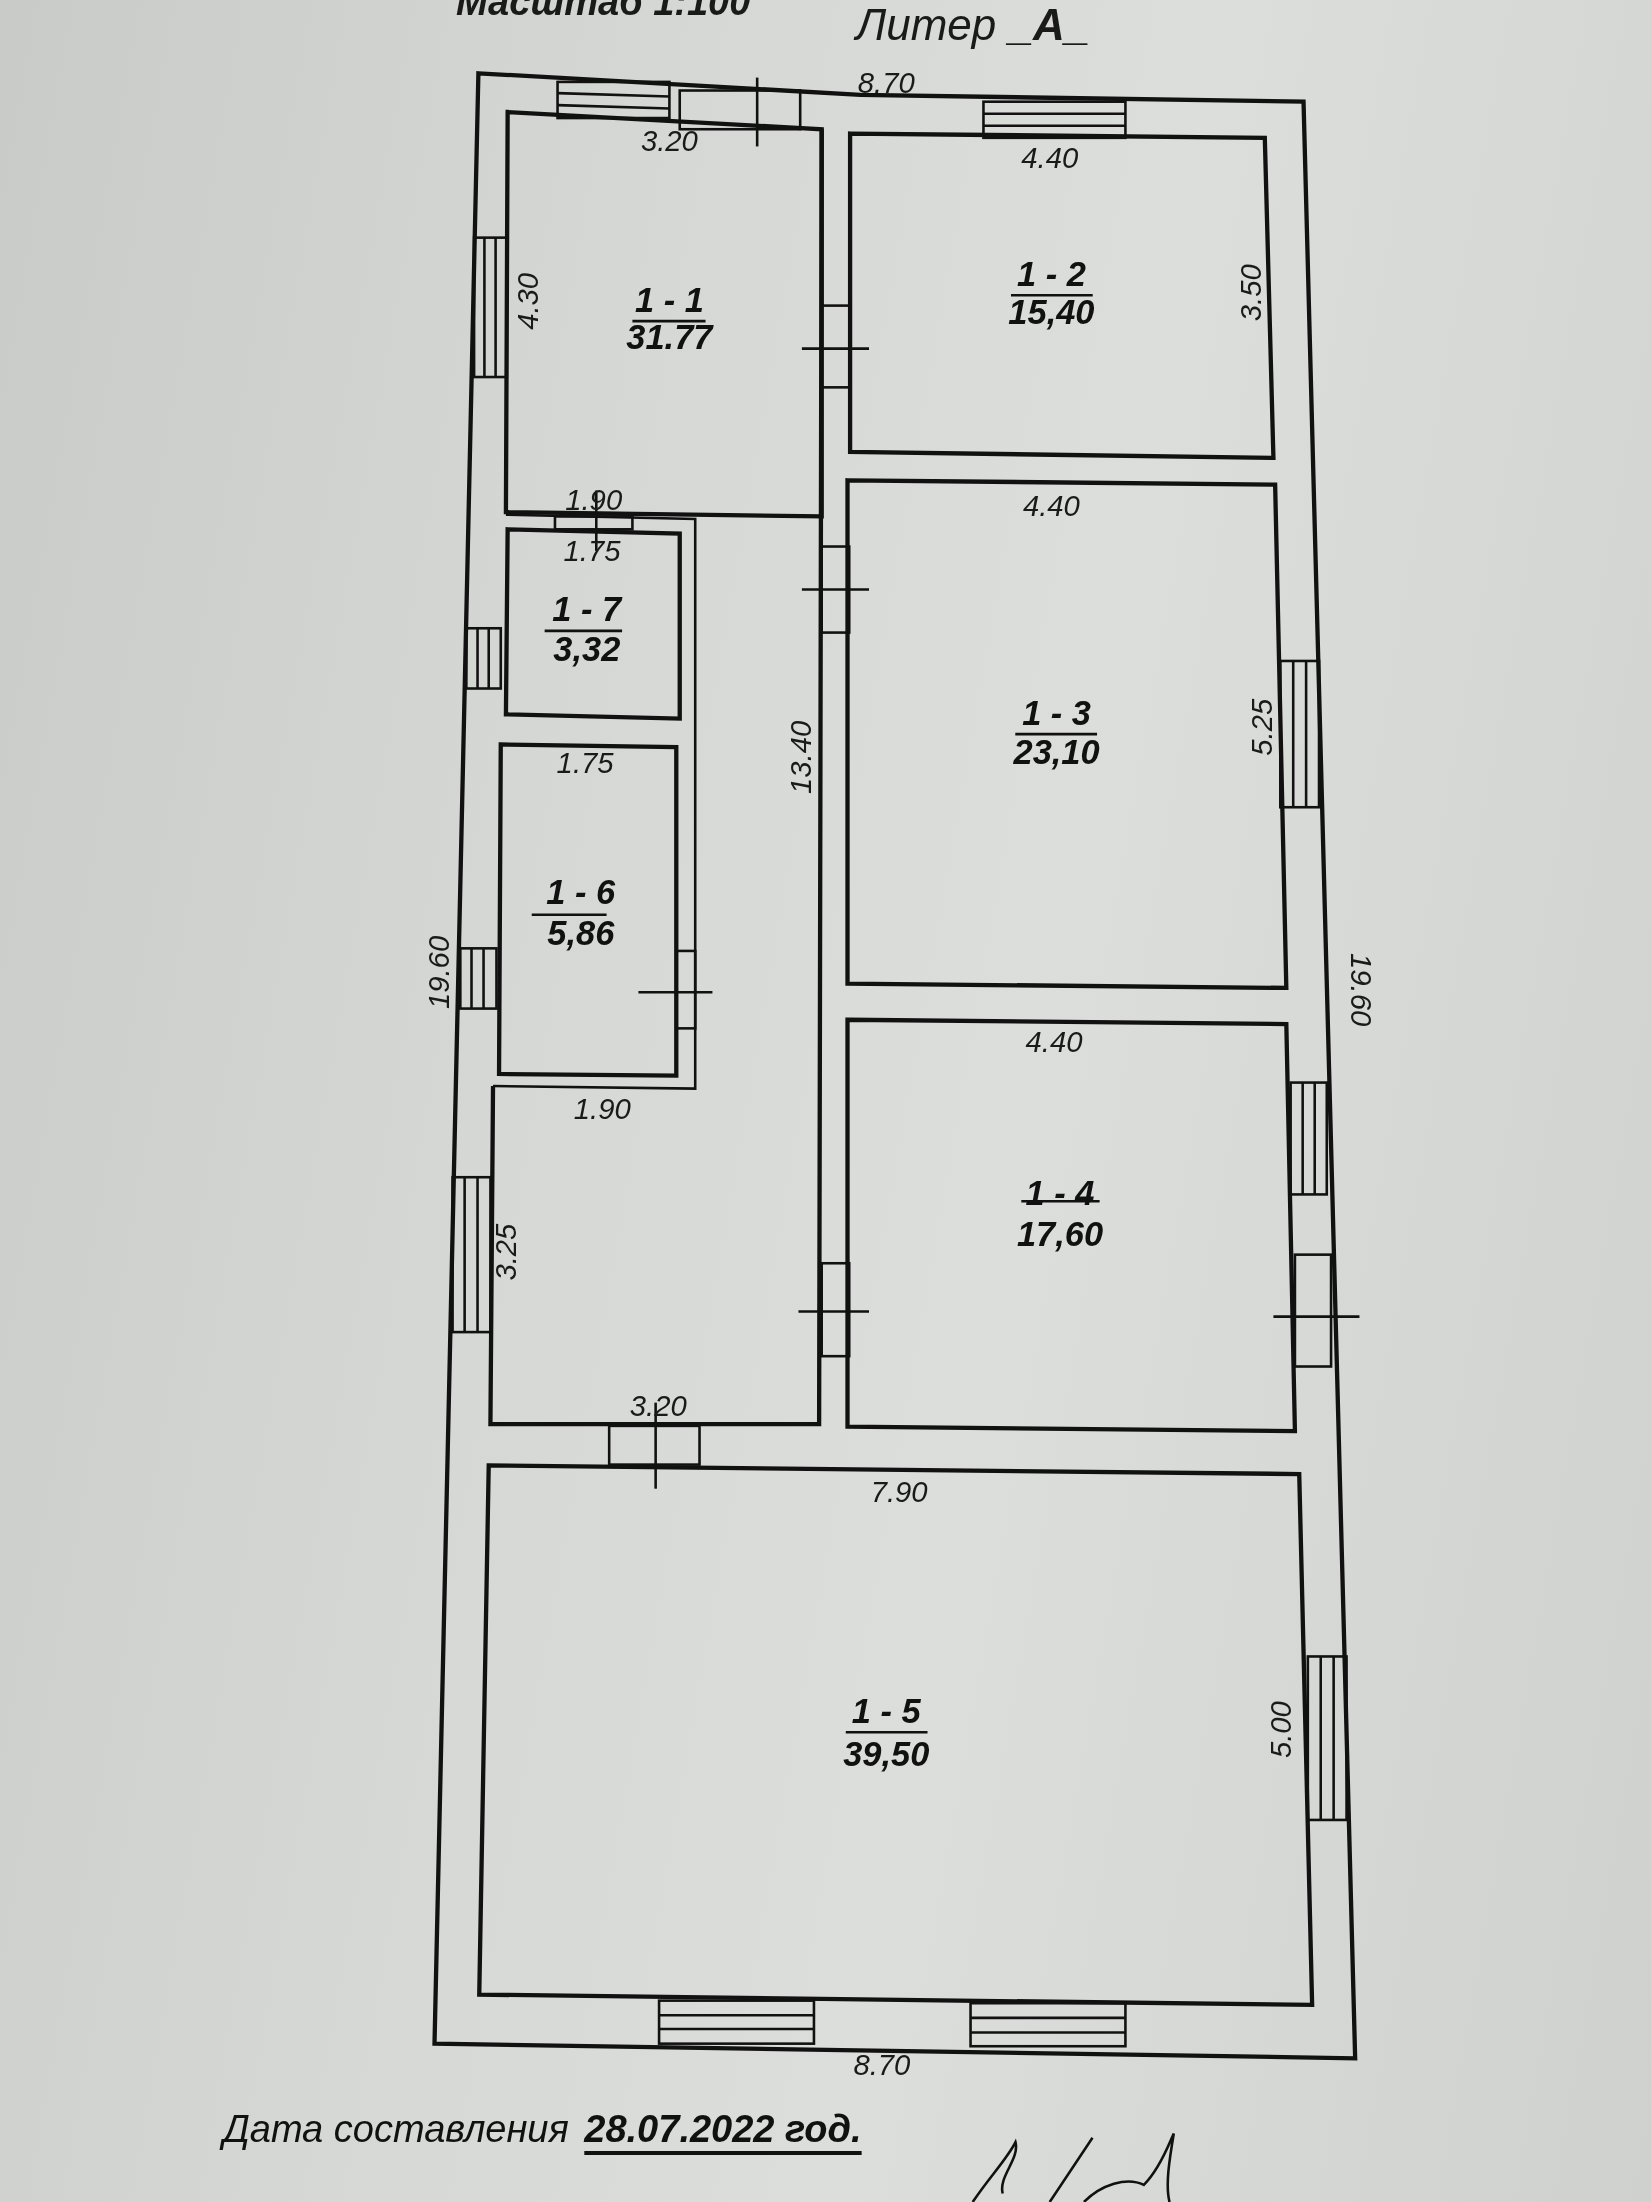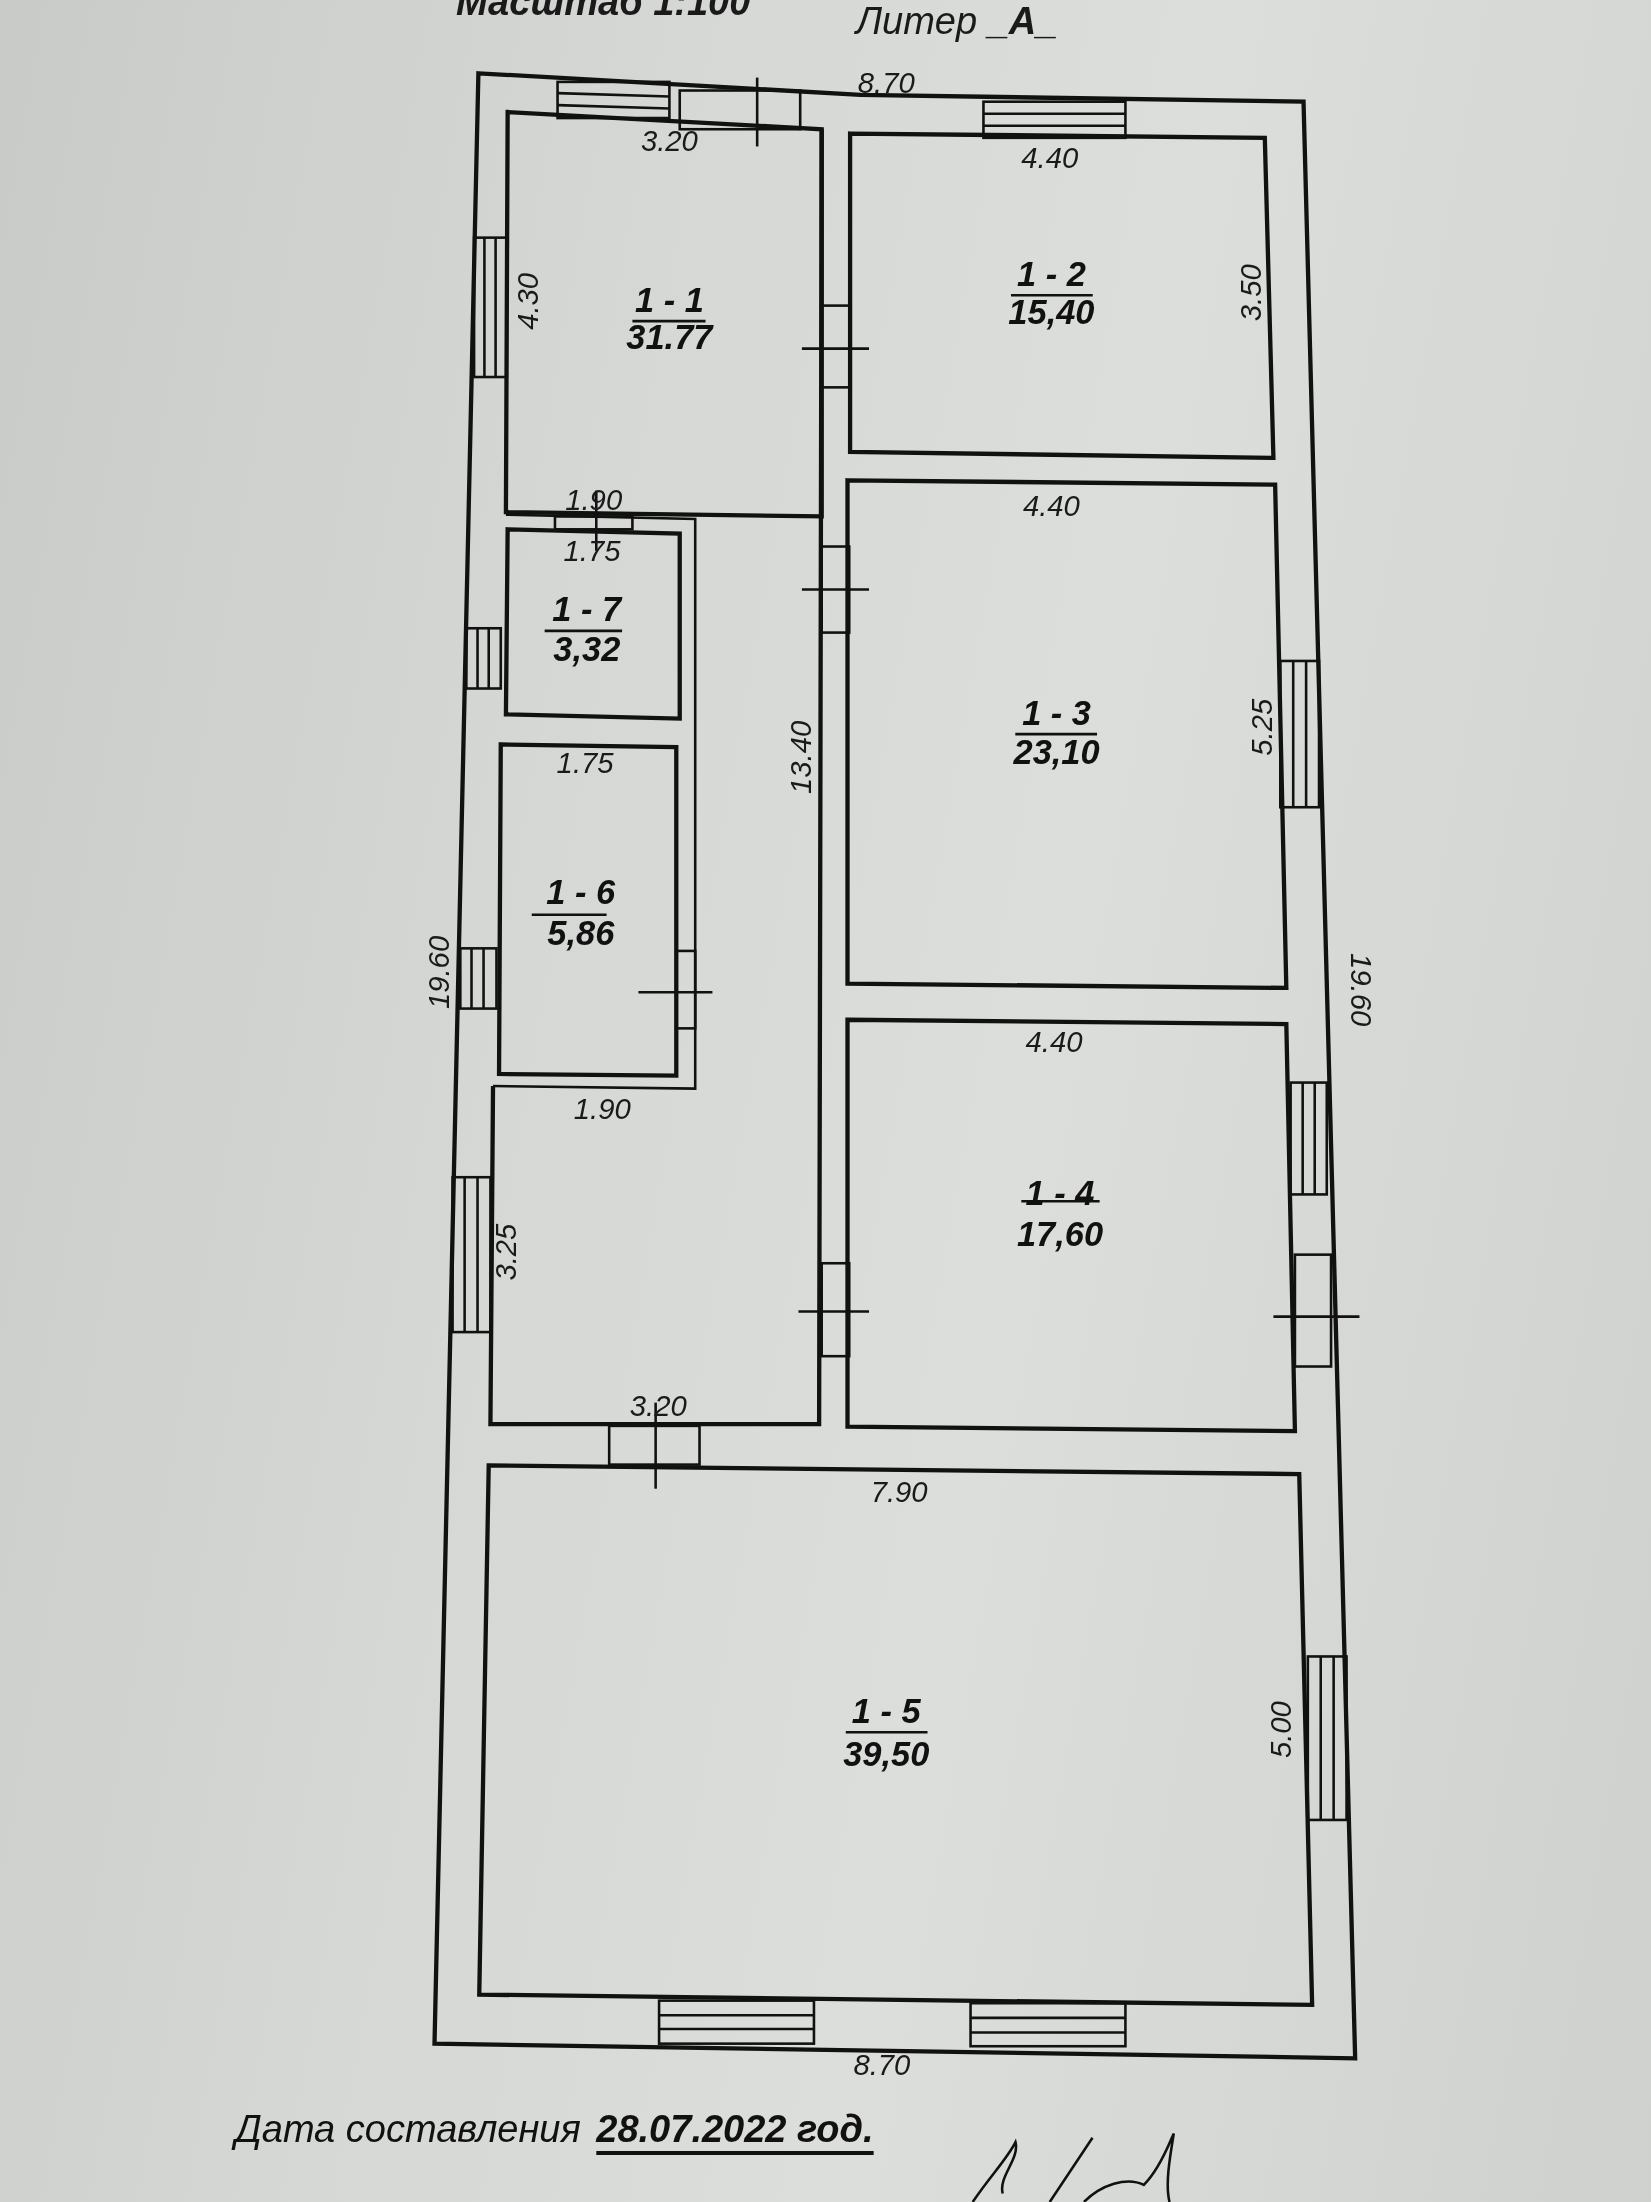--- a/index.html
+++ b/index.html
@@ -9,25 +9,25 @@
     font-family: "Liberation Sans", sans-serif;
     position: relative;
   }
   .page { position: absolute; left: 0; top: 0; width: 1652px; height: 1782px; }
   svg { position: absolute; left: 0; top: 0; }
   .wall { fill: none; stroke: #111; stroke-width: 5; }
   .thin { fill: none; stroke: #111; stroke-width: 3; }
   .win { fill: none; stroke: #111; stroke-width: 3; }
   .dim { font-family: "Liberation Sans", sans-serif; font-size: 34px; fill: #1a1a1a; font-style: italic; }
   .rid { font-family: "Liberation Sans", sans-serif; font-size: 40px; font-weight: bold; font-style: italic; fill: #111; }
-  .header-text { position: absolute; font-style: italic; color: #1a1a1a; font-size: 38px; }
+  .header-text { position: absolute; font-style: italic; color: #1a1a1a; font-size: 44px; }
   .scale { left: 456px; top: -19px; font-weight: bold; font-size: 38px; }
   .liter { left: 856px; top: 0px; }
   .liter b { font-weight: bold; }
-  .footer { position: absolute; left: 235px; top: 2108px; font-size: 38px; font-style: italic; color: #111; text-align: right; }
+  .footer { position: absolute; left: 223px; top: 2108px; font-size: 38px; font-style: italic; color: #111; text-align: right; }
   .footer .date { font-weight: bold; text-decoration: underline; text-decoration-thickness: 4.3px; text-underline-offset: 8.6px; margin-left: 15.5px; }
   .signature { position: absolute; left: 955px; top: 2125px; width: 275px; height: 77px; }
 </style>
 </head>
 <body>
 
 <div class="page">
 
   <div class="header-text scale">Масштаб 1:100</div>
   <div class="header-text liter">

